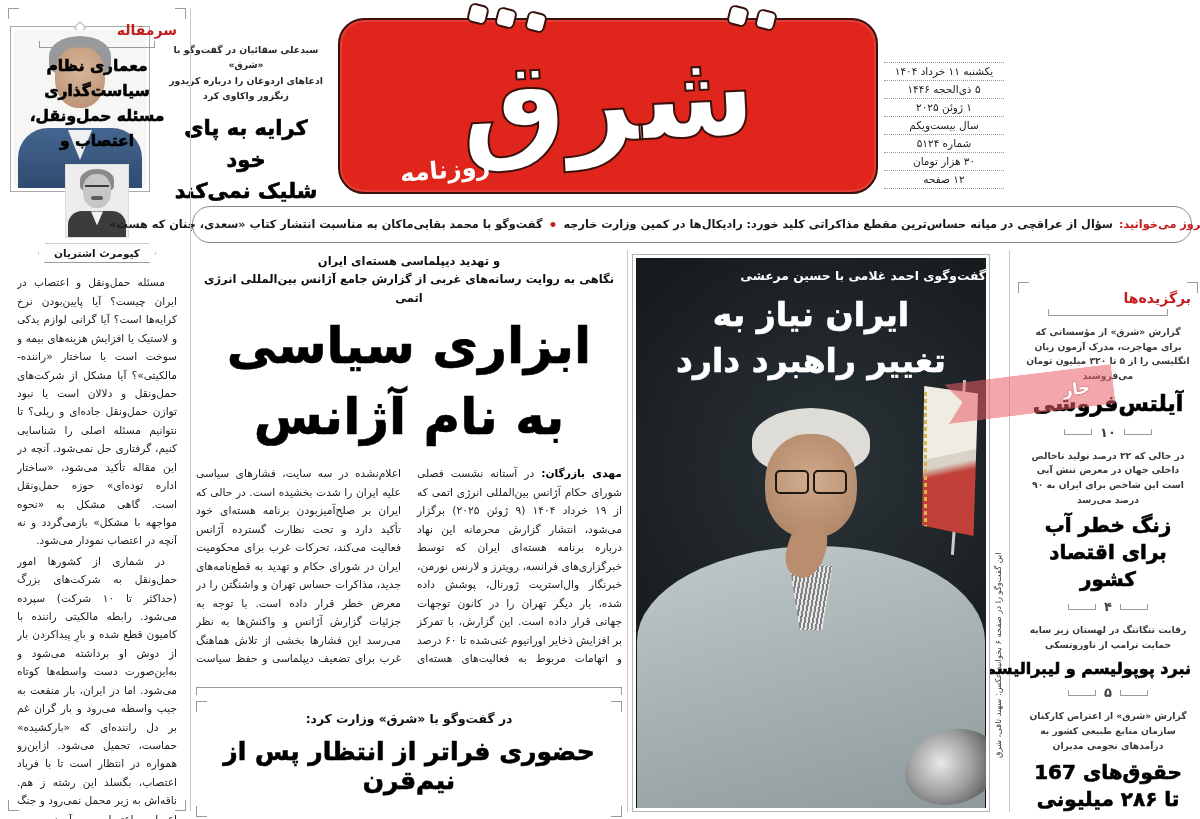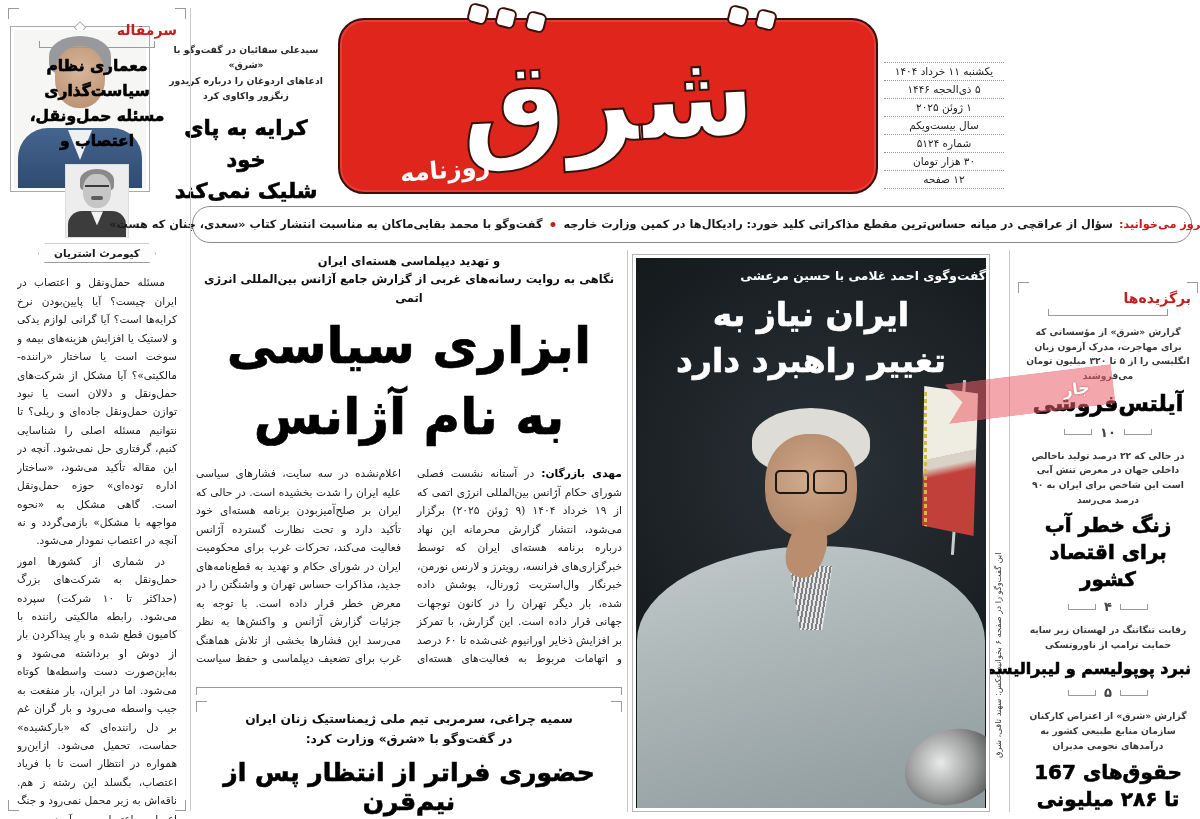--- a/index.html
+++ b/index.html
@@ -332,21 +332,20 @@
     </h1>
     <div class="ms-body">
       <b>مهدی بازرگان:</b>
       <span>در آستانه نشست فصلی شورای حکام آژانس بین‌المللی انرژی اتمی که از ۱۹ خرداد ۱۴۰۴ (۹ ژوئن ۲۰۲۵) برگزار می‌شود، انتشار گزارش محرمانه این نهاد درباره برنامه هسته‌ای ایران که توسط خبرگزاری‌های فرانسه، رویترز و لارنس نورمن، خبرنگار وال‌استریت ژورنال، پوشش داده شده، بار دیگر تهران را در کانون توجهات جهانی قرار داده است. این گزارش، با تمرکز بر افزایش ذخایر اورانیوم غنی‌شده تا ۶۰ درصد و اتهامات مربوط به فعالیت‌های هسته‌ای اعلام‌نشده در سه سایت، فشارهای سیاسی علیه ایران را شدت بخشیده است. در حالی که ایران بر صلح‌آمیزبودن برنامه هسته‌ای خود تأکید دارد و تحت نظارت گسترده آژانس فعالیت می‌کند، تحرکات غرب برای محکومیت ایران در شورای حکام و تهدید به قطع‌نامه‌های جدید، مذاکرات حساس تهران و واشنگتن را در معرض خطر قرار داده است. با توجه به جزئیات گزارش آژانس و واکنش‌ها به نظر می‌رسد این فشارها بخشی از تلاش هماهنگ غرب برای تضعیف دیپلماسی و حفظ سیاست فشار حداکثری است. گزارش محرمانه آژانس بین‌المللی انرژی اتمی که به نقل از خبرگزاری فرانسه منتشر شده، مدعی است ایران تولید اورانیوم غنی‌شده تا سطح ۶۰ درصد را تسریع و تا ۲۷ اردیبهشت ۱۴۰۴ (۱۷ می ۲۰۲۵)، ۴۰۸.۶ کیلوگرم از این ماده را ذخیره کرده است. این میزان، افزایش ۱۳۳.۸ کیلوگرمی نسبت به گزارش فوریه ۲۰۲۵ (۲۷۴.۸ کیلوگرم) را نشان می‌دهد. رافائل گروسی، مدیرکل آژانس، این اقدام را «بسیار نگران‌کننده» خوانده و ایران را «تنها کشور غیرهسته‌ای» با چنین سطح غنی‌سازی معرفی کرده است.</span>
       
     </div>
     <div class="divider"></div>
 
     <div class="gym cornered" style="padding:8px 4px 22px;">
       <div class="gym-kicker">
-        <div>سمیه چراغی، سرمربی تیم ملی ژیمناستیک زنان ایران</div>
         <div>در گفت‌وگو با «شرق» وزارت کرد:</div>
       </div>
       <div class="gym-head heavy">حضوری فراتر از انتظار پس از نیم‌قرن</div>
 
     </div>
   </section>
 
   <div class="watermark">
     <span>جار</span>
   </div>

